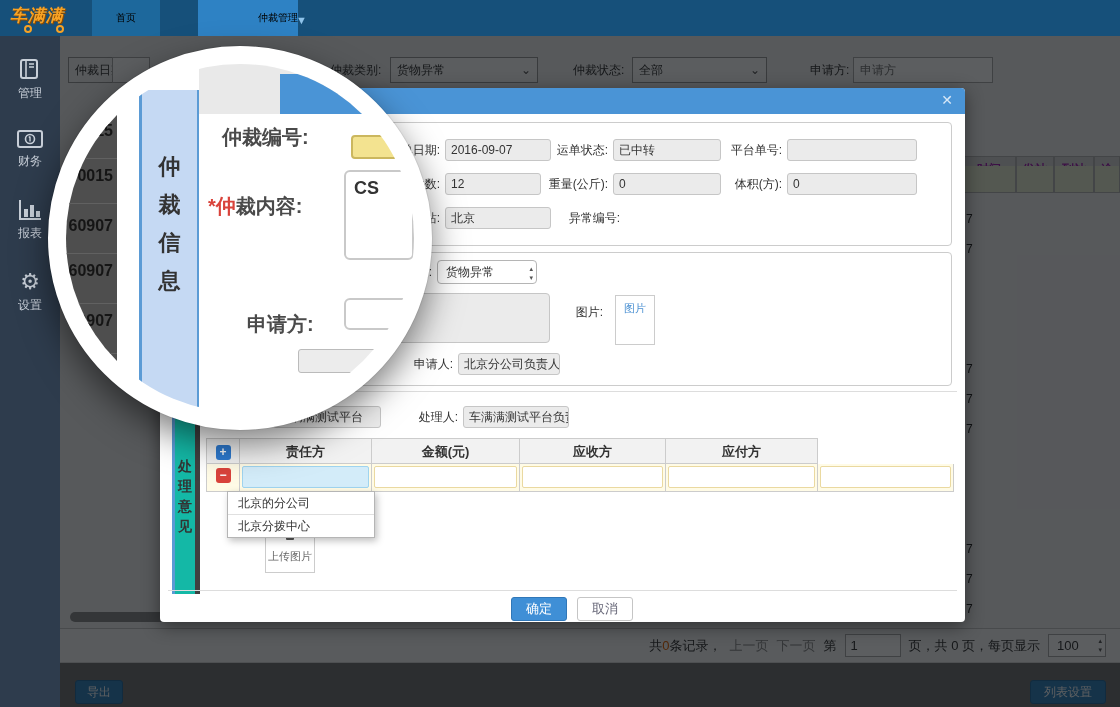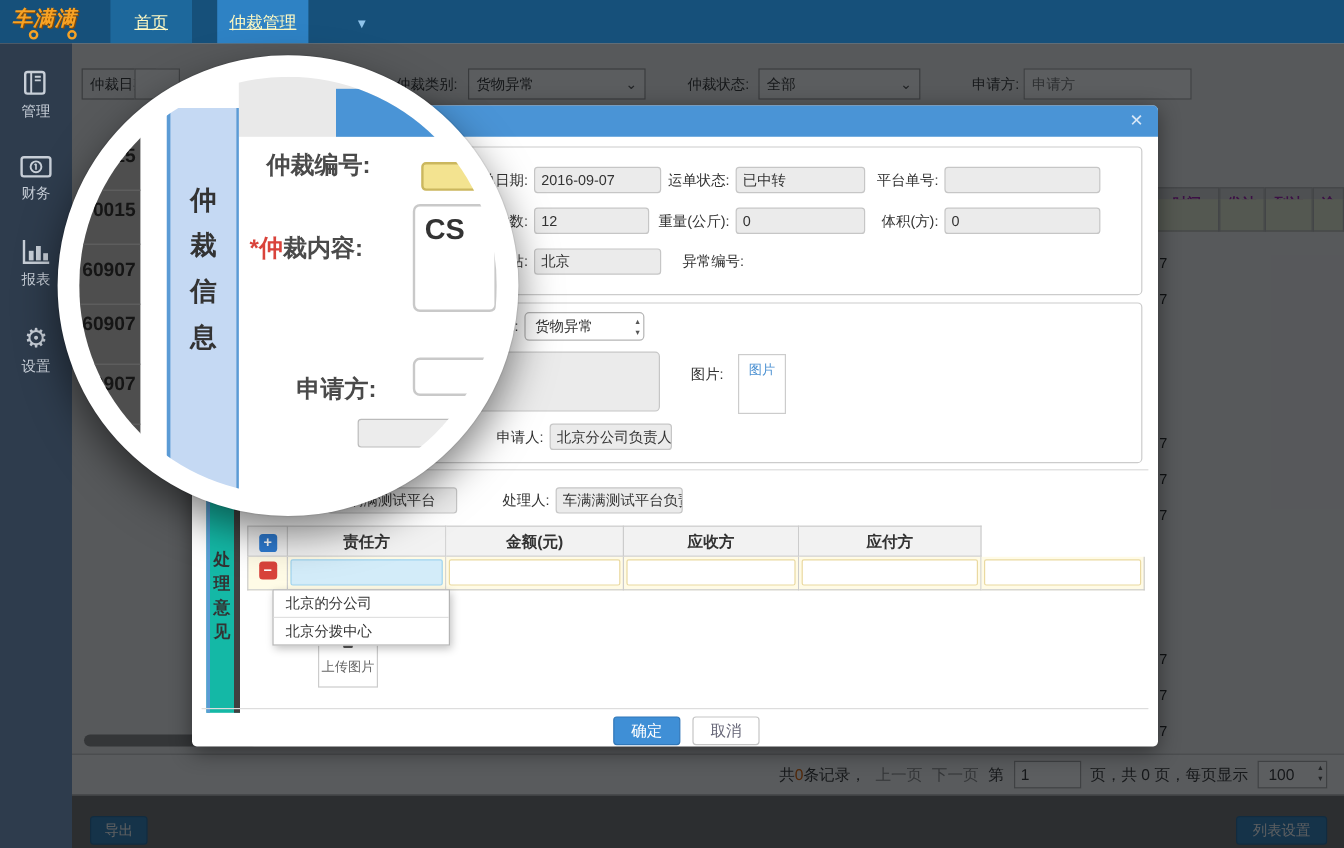--- a/index.html
+++ b/index.html
@@ -3,23 +3,23 @@
 <meta charset="utf-8">
 <style>
   html,body{margin:0;padding:0;background:#888;}
   #screen{position:relative;width:1120px;height:707px;overflow:hidden;
     font-family:"Liberation Sans","DejaVu Sans",sans-serif;background:#efefef;}
   
   #navbar{position:absolute;left:0;top:0;width:1120px;height:36px;background:#16507a;z-index:6;}
   #logo{position:absolute;left:10px;top:3px;width:78px;height:30px;color:#f7a224;
     font-weight:bold;font-style:italic;font-size:17px;letter-spacing:1px;line-height:26px;text-shadow:1px 1px 0 #8a4a00;}
   .wheel{position:absolute;bottom:0;width:8px;height:8px;border:2px solid #f7a224;border-radius:50%;box-sizing:border-box;}
-  .tab{position:absolute;top:0;height:36px;line-height:36px;color:#fef9c3;font-size:14px;text-align:center;cursor:pointer;text-decoration:underline;}
+  .tab{position:absolute;top:0;height:36px;line-height:36px;color:#000000;font-size:10px;text-align:center;cursor:pointer;}
   #tab-home{left:92px;width:68px;background:#1d689c;}
-  #tab-arb{left:181px;width:76px;background:#2e82c4;}
+  #tab-arb{left:198px;width:100px;background:#2e82c4;text-align:right;}
   #nav-caret{position:absolute;left:296px;top:14px;font-size:11px;color:#8fc3ea;}
   
   #sidebar{position:absolute;left:0;top:36px;width:60px;height:671px;background:#2e3c4d;z-index:6;}
   .side-item{position:absolute;left:0;width:60px;text-align:center;color:#c8cfd8;cursor:pointer;}
   .side-item .lbl{font-size:12px;display:block;margin-top:3px;}
   .side-item svg{display:block;margin:0 auto;}
   
   #content{position:absolute;left:60px;top:36px;width:1060px;height:671px;background:#efefef;z-index:1;}
   .flab{position:absolute;font-size:12px;color:#333;line-height:26px;white-space:nowrap;}
   .fsel{position:absolute;box-sizing:border-box;height:26px;line-height:24px;background:#fbfbfb;border:1px solid #999;
@@ -378,21 +378,21 @@
 
       <div id="lens-strip">
         <span>仲裁信息</span>
       </div>
 
       <span class="lens-lab" style="left:156px;top:60px;">仲裁编号:</span>
       <span class="lens-lab req" style="left:142px;top:129px;">*仲裁内容:</span>
       <span class="lens-lab" style="left:181px;top:247px;">申请方:</span>
 
       <div class="frag" style="left:285px;top:71px;width:63px;height:24px;background:#f3e390;border:2px solid #cbb75e;border-radius:4px;"></div>
-      <div class="frag" style="left:278px;top:106px;width:70px;height:90px;background:#fff;border:2px solid #c9c9c9;border-radius:6px;padding:6px 0 0 8px;font-size:24px;font-weight:bold;color:#333;">
+      <div class="frag" style="left:278px;top:106px;width:70px;height:90px;background:#fff;border:2px solid #c9c9c9;border-radius:6px;padding:6px 0 0 8px;font-size:18px;font-weight:bold;color:#333;">
         <span>CS</span>
       </div>
       <div class="frag" style="left:278px;top:234px;width:70px;height:32px;background:#fff;border:2px solid #c9c9c9;border-radius:6px;"></div>
       <div class="frag" style="left:232px;top:285px;width:100px;height:24px;background:#ececec;border:1px solid #bbb;border-radius:3px;text-align:right;font-size:13px;line-height:22px;color:#333;padding-right:6px;">
         <span>公司</span>
       </div>
     </div>
   </div>
 
 </div>

